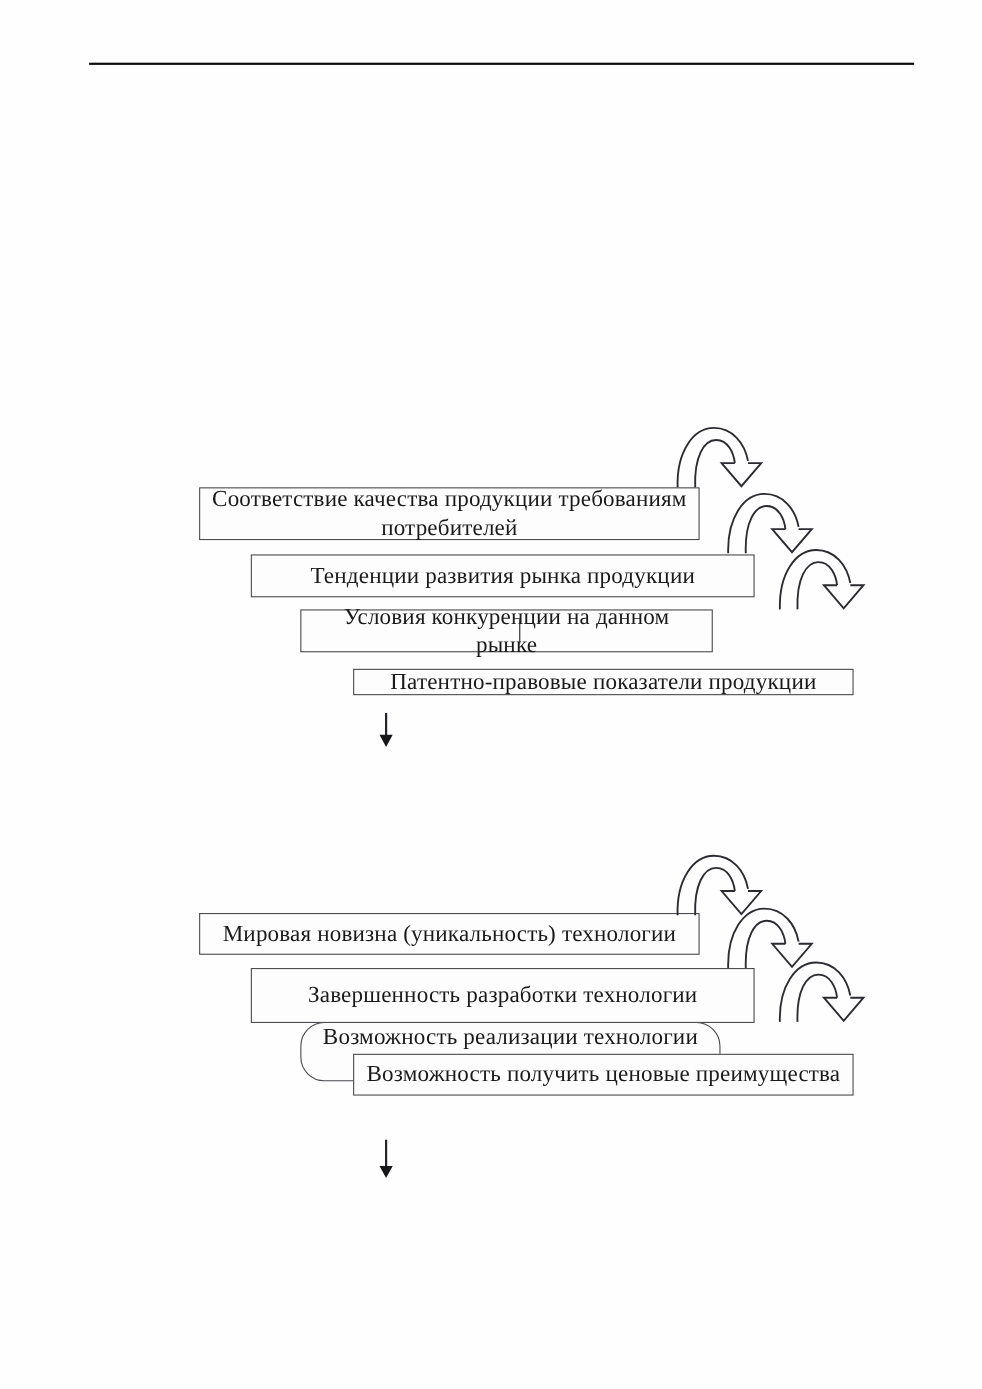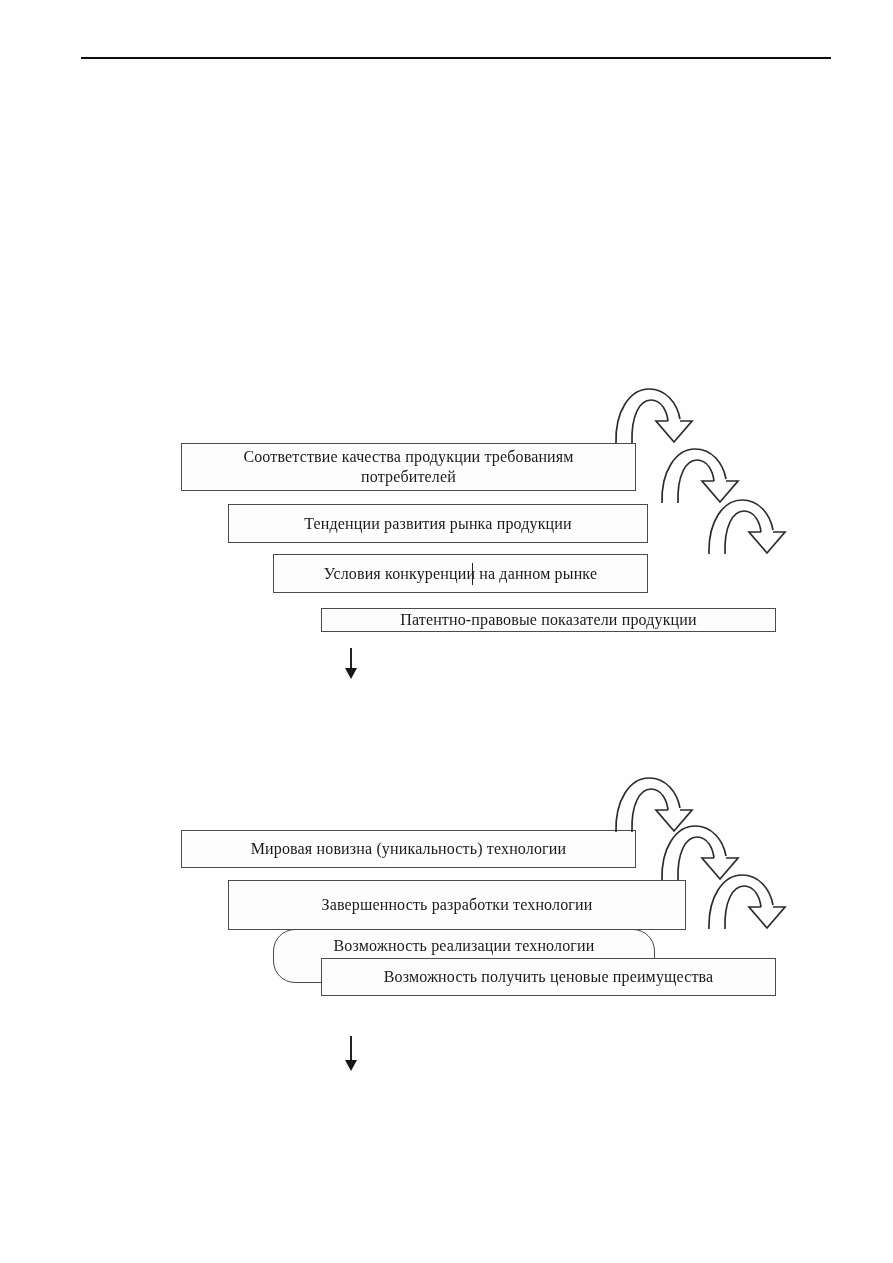--- a/index.html
+++ b/index.html
@@ -44,21 +44,21 @@
   .flow-box {
     position: absolute;
     box-sizing: border-box;
     border: 1.4px solid #4a4a4f;
     background: #fdfdfd;
     display: flex;
     align-items: center;
     justify-content: center;
     text-align: center;
     line-height: 1.22;
-    font-size: 16px;
+    font-size: 21px;
     letter-spacing: 0.15px;
     color: #1a1a1a;
     padding: 2px 8px;
   }
   .flow-box .txt {
     display: block;
     white-space: pre-line;
   }
 
   .hook-arrow {
@@ -86,21 +86,21 @@
 
   <div class="header-rule"></div>
 
   <div class="diagram">
 
     <div class="flow-box" style="left:181px; top:443px; width:455px; height:48px;">
       <span class="txt">Соответствие качества продукции требованиям
 потребителей</span>
     </div>
 
-    <div class="flow-box" style="left:228px; top:504px; width:420px; height:39px;">
+    <div class="flow-box" style="left:228px; top:504px; width:458px; height:39px;">
       <span class="txt">Тенденции развития рынка продукции</span>
     </div>
 
     <div class="flow-box" style="left:273px; top:554px; width:375px; height:39px;">
       <span class="txt">Условия конкуренции на данном рынке</span>
     </div>
 
     <div class="caret-mark" style="left:472px; top:563px; height:22px;"></div>
 
     <div class="flow-box" style="left:321px; top:608px; width:455px; height:24px;">

